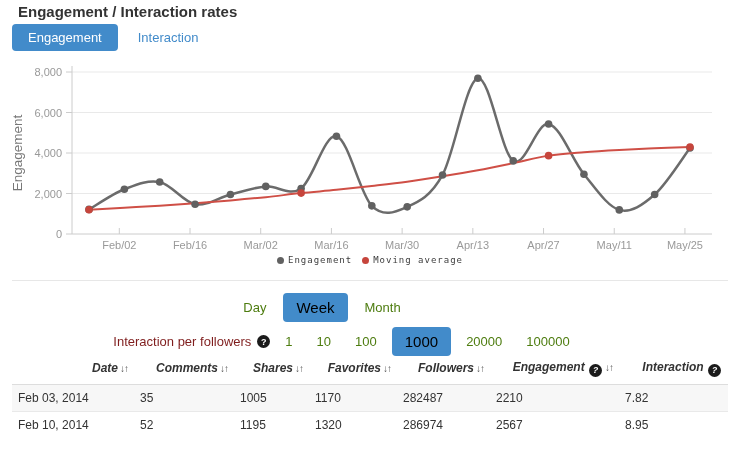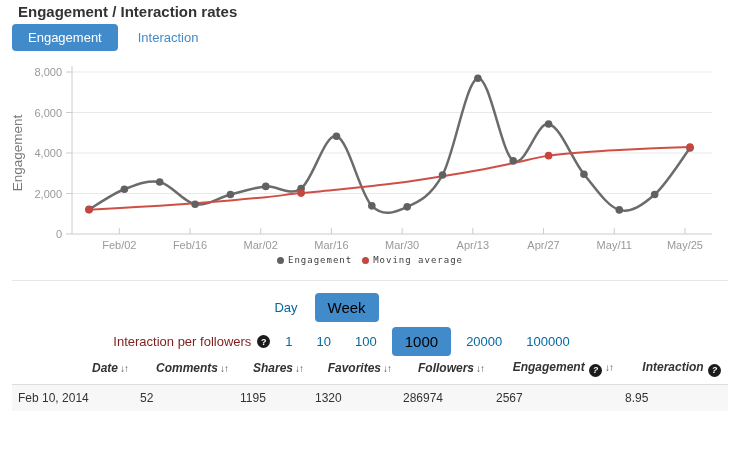--- a/index.html
+++ b/index.html
@@ -18,21 +18,21 @@
   svg text { font-family:"Liberation Sans", sans-serif; }
 
   .legend { left:0; top:255px; width:740px; display:flex; justify-content:center; align-items:center; gap:10px; }
   .legend-item { display:flex; align-items:center; gap:4px; font-family:"DejaVu Sans Mono", monospace; font-size:9px; letter-spacing:1px; color:#3c3c3c; }
   .legend-item i { display:inline-block; width:7px; height:7px; border-radius:50%; }
 
   .rule { left:12px; top:280px; width:716px; border:none; border-top:1px solid #e7e7e7; }
 
   .period { left:0; top:293px; width:740px; display:flex; justify-content:center; align-items:center; gap:8px; transform:translateX(-48px); }
   .followers { left:0; top:327px; width:740px; display:flex; justify-content:center; align-items:center; gap:6px; transform:translateX(-24px); }
-  .lnk { background:none; border:none; color:#0369a1; font-size:13px; font-family:inherit; padding:6px 9px; cursor:pointer; }
+  .lnk { background:none; border:none; color:#4d7c0f; font-size:13px; font-family:inherit; padding:6px 9px; cursor:pointer; }
   .pill { background:#428bca; border:none; color:#000000; font-size:15px; font-family:inherit; padding:6px 13px; border-radius:4px; cursor:pointer; }
   .flabel { font-size:13px; color:#7f1d1d; }
   .qicon { display:inline-flex; width:13px; height:13px; border-radius:50%; background:#1b1b1b; color:#fff;
            font-size:9px; font-weight:bold; align-items:center; justify-content:center; cursor:pointer; }
 
   table { position:absolute; top:354px; left:12px; width:716px; border-collapse:collapse; table-layout:fixed;
           font-size:12px; color:#333; }
   th { text-align:right; font-weight:bold; padding:6px 6px 7px 6px; border-bottom:1px solid #ddd; cursor:pointer; white-space:nowrap;font-style:italic; }
   td { padding:6px 6px; border-top:1px solid #e9e9e9; white-space:nowrap; }
   tbody tr:nth-child(odd) { background:#f7f7f7; }
@@ -124,20 +124,21 @@
       <i style="background: rgb(198, 69, 60);"></i>
       <span>Moving average</span>
     </div>
   </div>
 
   <hr class="rule abs">
 
   <div class="period abs">
     <button class="lnk">Day</button>
     <button class="pill">Week</button>
+    <button class="lnk">Month</button>
   </div>
 
   <div class="followers abs">
     <span class="flabel">Interaction per followers</span>
     <span class="qicon">?</span>
     <button class="lnk">1</button>
     <button class="lnk">10</button>
     <button class="lnk">100</button>
     <button class="pill">1000</button>
     <button class="lnk">20000</button>
@@ -160,20 +161,29 @@
         <th><span>Comments</span><span class="arr">↓↑</span></th>
         <th><span>Shares</span><span class="arr">↓↑</span></th>
         <th><span>Favorites</span><span class="arr">↓↑</span></th>
         <th><span>Followers</span><span class="arr">↓↑</span></th>
         <th><span>Engagement</span> <span class="qicon">?</span><span class="arr">↓↑</span></th>
         <th><span>Interaction</span> <span class="qicon">?</span></th>
       </tr>
     </thead>
     <tbody>
         <tr>
+          <td>Feb 03, 2014</td>
+          <td>35</td>
+          <td>1005</td>
+          <td>1170</td>
+          <td>282487</td>
+          <td>2210</td>
+          <td>7.82</td>
+        </tr>
+        <tr>
           <td>Feb 10, 2014</td>
           <td>52</td>
           <td>1195</td>
           <td>1320</td>
           <td>286974</td>
           <td>2567</td>
           <td>8.95</td>
         </tr>
       </tbody>
   </table>

